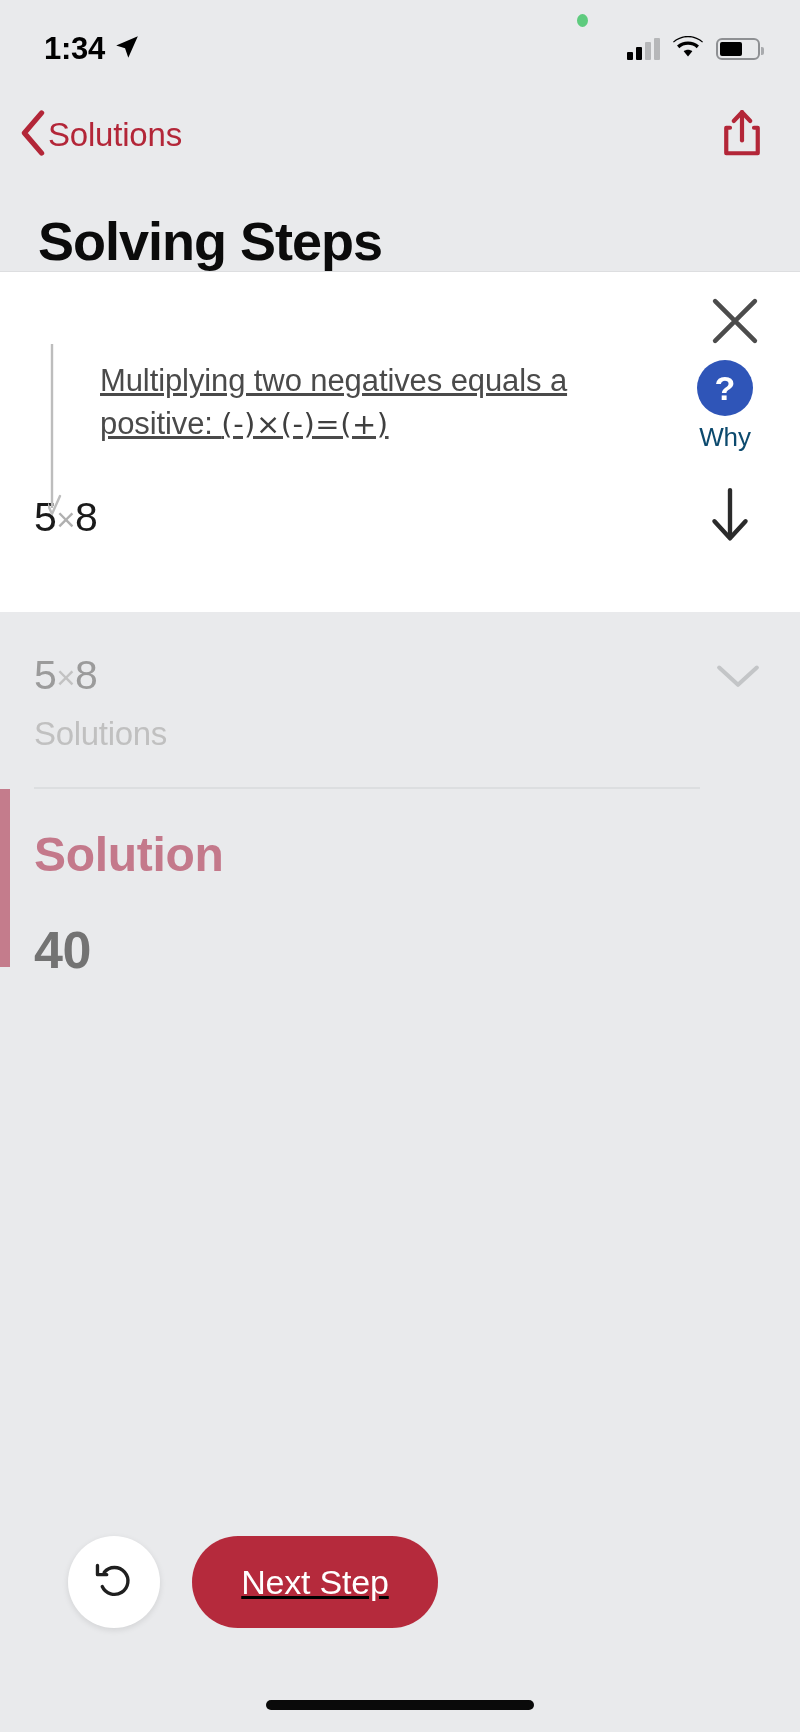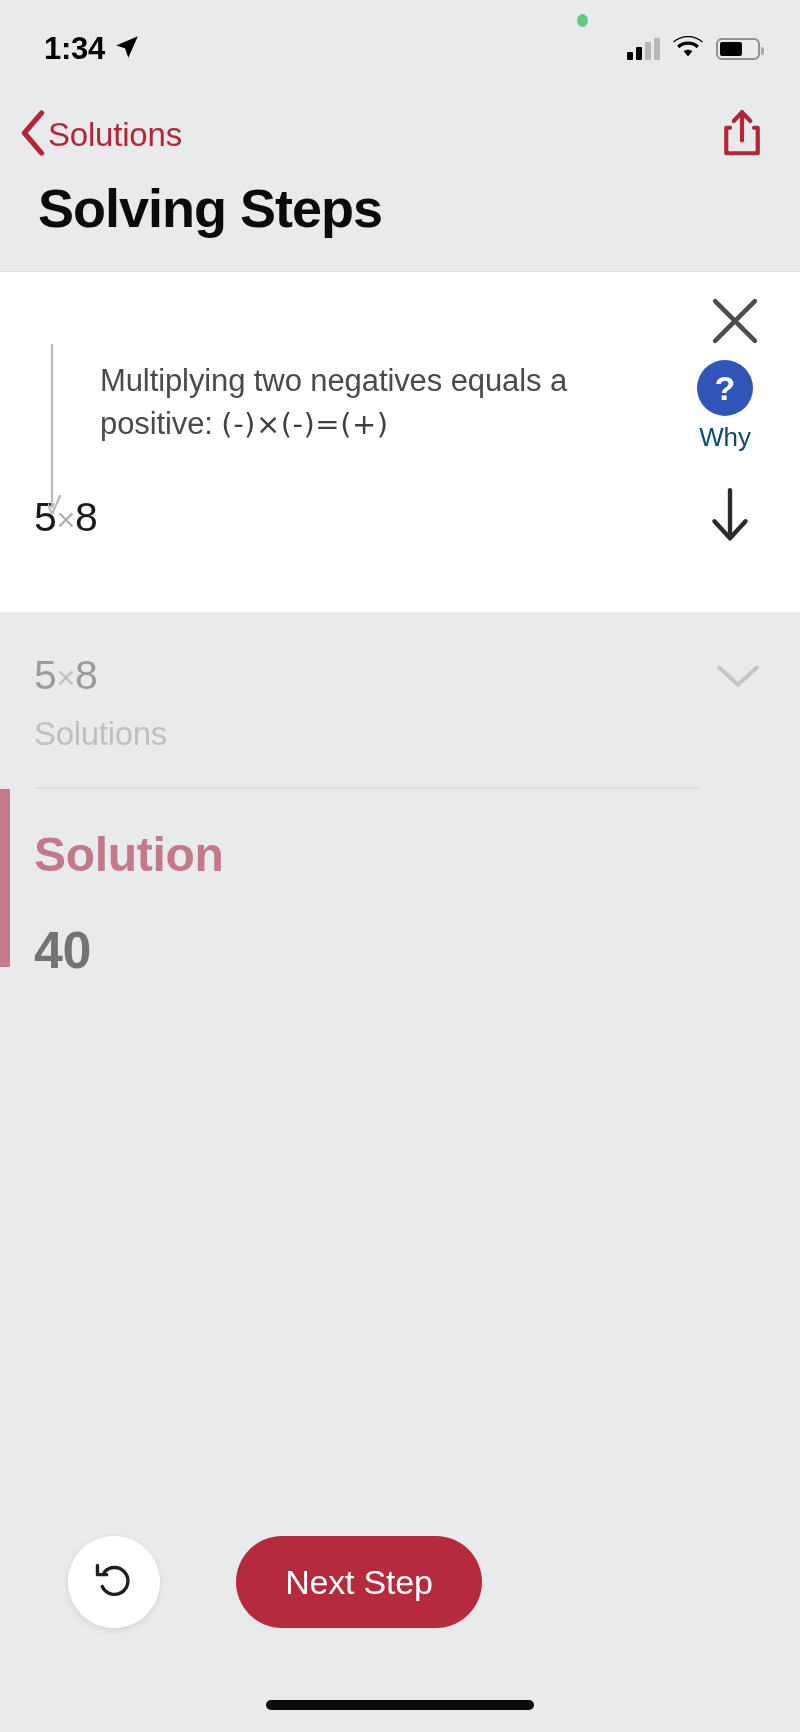--- a/index.html
+++ b/index.html
@@ -102,21 +102,21 @@
     color: #b32638;
     letter-spacing: -0.2px;
   }
   .share-btn { cursor: pointer; display: flex; }
 
   
   .page-title {
     flex: 0 0 95px;
     padding: 0 38px;
     display: flex;
-    align-items: flex-start;
+    align-items: flex-end;
   }
   .page-title h1 {
     font-size: 54px;
     font-weight: bold;
     color: #0b0b0b;
     letter-spacing: -1px;
   }
 
   
   .card {
@@ -166,20 +166,21 @@
     padding: 60px 0 0 0;
   }
   .explain {
     flex: 1;
     padding-left: 100px;
     padding-right: 18px;
     font-size: 31px;
     line-height: 1.38;
     color: #4a4a4a;
     letter-spacing: -0.1px;
+    text-decoration: underline;
   }
   .explain .mathy {
     font-family: "DejaVu Sans", sans-serif;
     font-size: 29px;
     color: #3f3f3f;
     letter-spacing: 0.5px;
   }
   .why-col {
     width: 138px;
     display: flex;
@@ -274,22 +275,23 @@
     letter-spacing: -0.5px;
   }
 
   
   .spacer { flex: 1 1 auto; }
   .actions {
     flex: 0 0 auto;
     display: flex;
     align-items: center;
     padding: 0 0 0 68px;
-    gap: 76px;
+    gap: 32px;
     margin-bottom: 72px;
+    text-decoration: underline;
   }
   .undo-btn {
     width: 92px; height: 92px;
     border-radius: 50%;
     background: #fff;
     display: flex; align-items: center; justify-content: center;
     box-shadow: 0 2px 6px rgba(0,0,0,.10);
     cursor: pointer;
   }
   .next-btn {

